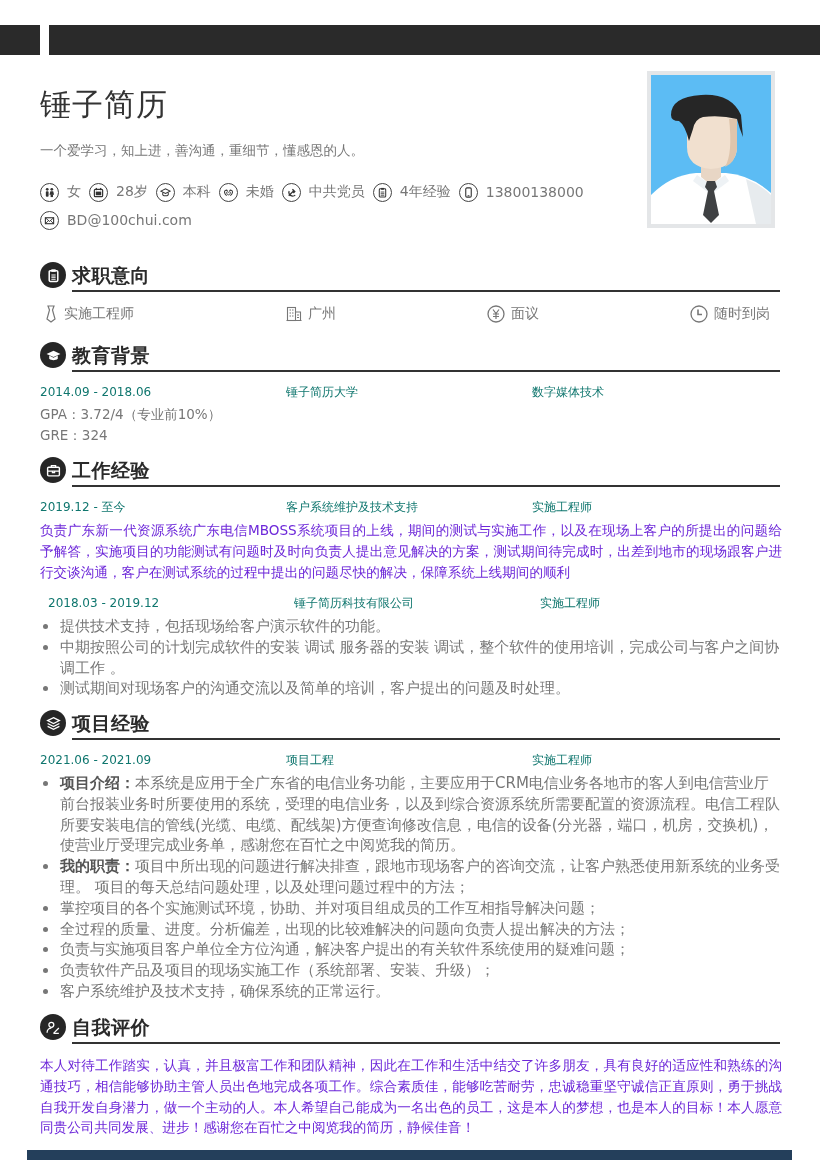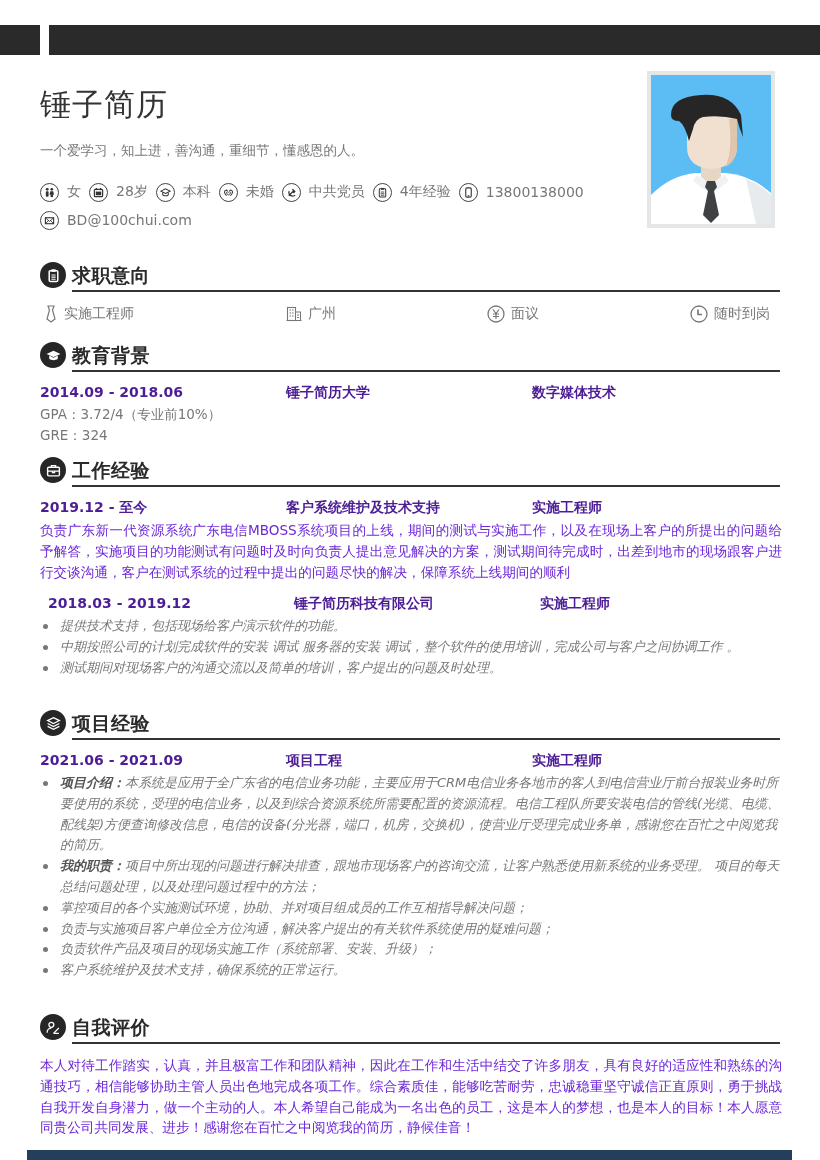--- a/index.html
+++ b/index.html
@@ -25,30 +25,30 @@
   .section-head { position: absolute; left: 40px; width: 740px; height: 30px; }
   .section-head .sh-icon { position: absolute; left: 0; top: 1px; width: 26px; height: 26px; border-radius: 50%; background: #262626; display: flex; align-items: center; justify-content: center; }
   .section-head .sh-icon svg { width: 15px; height: 15px; }
   .section-head .sh-title { position: absolute; left: 32px; top: 0; font-size: 19px; font-weight: bold; color: #2a2a2a; line-height: 28px; letter-spacing: 0.5px; }
   .section-head .sh-line { position: absolute; left: 32px; right: 0; top: 29px; height: 1.5px; background: #333; }
 
   .intent-row { position: absolute; top: 305px; left: 40px; width: 740px; height: 22px; font-size: 14px; color: #777; }
   .intent-item { position: absolute; top: 0; display: flex; align-items: center; }
   .intent-item svg { margin-right: 6px; }
 
-  .entry-head { position: absolute; left: 40px; width: 740px; height: 20px; font-size: 14px; font-weight: bold; color: #4c1d95; }
+  .entry-head { position: absolute; left: 40px; width: 740px; height: 20px; font-size: 12px; font-weight: normal; color: #0f766e; }
   .entry-head span { position: absolute; top: 0; line-height: 20px; }
   .eh-c1 { left: 0; }
   .eh-c2 { left: 246px; }
   .eh-c3 { left: 492px; }
 
   .plain-line { position: absolute; left: 40px; font-size: 13.5px; color: #777; line-height: 21px; }
   .para { position: absolute; left: 40px; width: 742px; font-size: 13.6px; color: #6d28d9; line-height: 20.8px; text-align: justify; }
 
-  .bullets { position: absolute; left: 40px; width: 742px; font-size: 13px; color: #777; line-height: 20.8px; list-style: none; font-style: italic; }
+  .bullets { position: absolute; left: 40px; width: 742px; font-size: 15px; color: #777; line-height: 20.8px; list-style: none; }
   .bullets li { position: relative; padding-left: 20px; }
   .bullets li::before { content: ""; position: absolute; left: 3px; top: 8px; width: 5px; height: 5px; border-radius: 50%; background: #777; }
   .bullets li b { color: #555; }
 
   .footer-bar { position: absolute; left: 27px; top: 1150px; width: 765px; height: 10px; background: #243f5b; }
 </style>
 </head>
 <body>
 
 <div class="topbar-left"></div>
@@ -256,20 +256,21 @@
 </div>
 <div class="entry-head" style="top:750px;">
   <span class="eh-c1">2021.06 - 2021.09</span>
   <span class="eh-c2">项目工程</span>
   <span class="eh-c3">实施工程师</span>
 </div>
 <ul class="bullets" style="top:773px;">
   <li><b>项目介绍：</b><span>本系统是应用于全广东省的电信业务功能，主要应用于CRM电信业务各地市的客人到电信营业厅前台报装业务时所要使用的系统，受理的电信业务，以及到综合资源系统所需要配置的资源流程。电信工程队所要安装电信的管线(光缆、电缆、配线架)方便查询修改信息，电信的设备(分光器，端口，机房，交换机)，使营业厅受理完成业务单，感谢您在百忙之中阅览我的简历。</span></li>
   <li><b>我的职责：</b><span>项目中所出现的问题进行解决排查，跟地市现场客户的咨询交流，让客户熟悉使用新系统的业务受理。 项目的每天总结问题处理，以及处理问题过程中的方法；</span></li>
   <li><span>掌控项目的各个实施测试环境，协助、并对项目组成员的工作互相指导解决问题；</span></li>
+  <li><span>全过程的质量、进度。分析偏差，出现的比较难解决的问题向负责人提出解决的方法；</span></li>
   <li><span>负责与实施项目客户单位全方位沟通，解决客户提出的有关软件系统使用的疑难问题；</span></li>
   <li><span>负责软件产品及项目的现场实施工作（系统部署、安装、升级）；</span></li>
   <li><span>客户系统维护及技术支持，确保系统的正常运行。</span></li>
 </ul>
 
 <div class="section-head" style="top:1013px;">
   <div class="sh-icon">
     <svg viewBox="0 0 14 14">
         <circle cx="5" cy="4.5" r="2.3" fill="none" stroke="#fff" stroke-width="1.2"></circle>
         <path d="M1 12c0-3 2-4.5 4-4.5" fill="none" stroke="#fff" stroke-width="1.2"></path>

